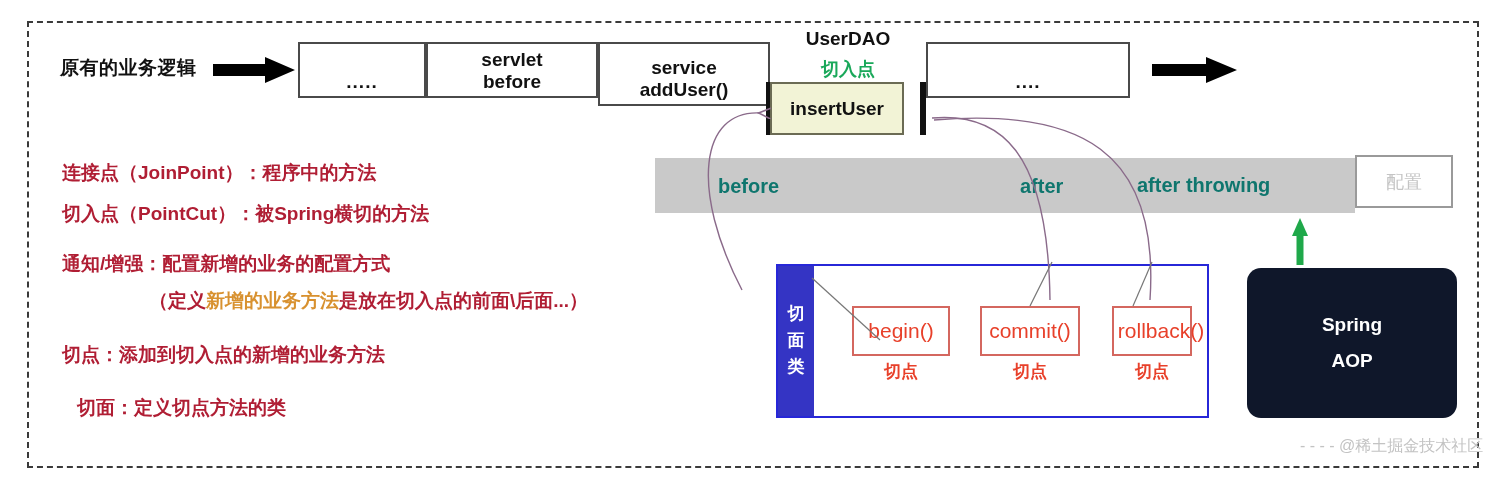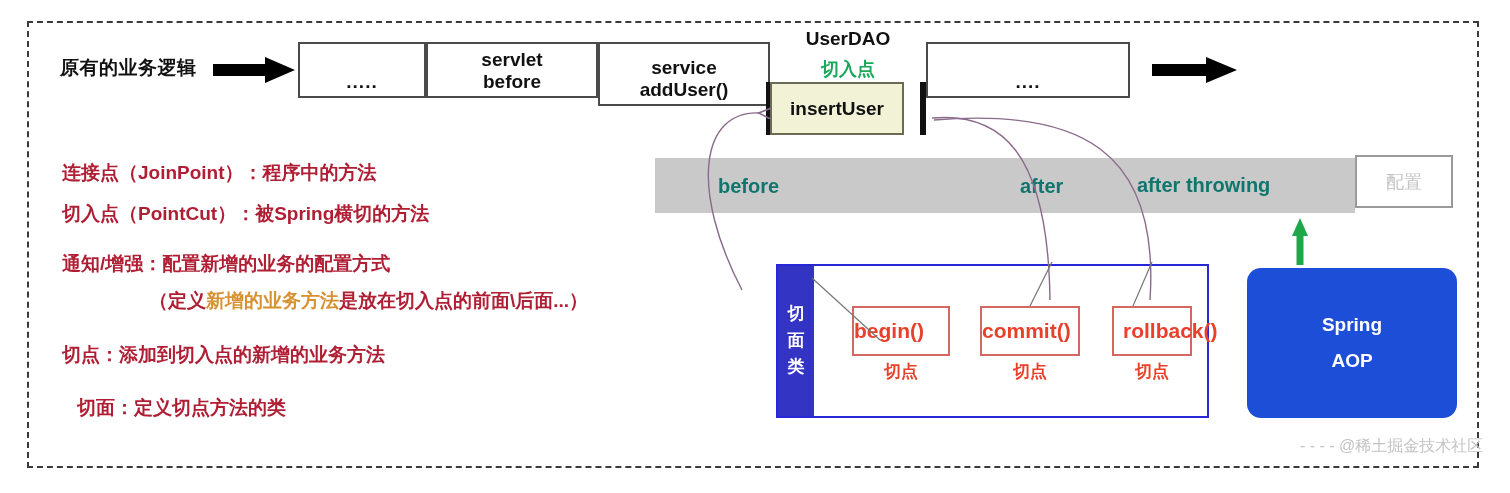--- a/index.html
+++ b/index.html
@@ -142,42 +142,42 @@
   .pointcut-cell {
     display: flex;
     flex-direction: column;
     align-items: center;
   }
   .pointcut-box {
     box-sizing: border-box;
     border: 2px solid #d4675f;
     background: #ffffff;
     height: 50px;
-    display: flex; align-items: center; 
-    font-size: 21px; font-weight: bold; color: #e8402a;
+    display: flex; align-items: center; justify-content: center;
+    font-size: 21px; font-weight: normal; color: #e8402a;
     white-space: nowrap;
   }
   .pointcut-caption {
     margin-top: 4px;
     font-size: 17px; font-weight: bold; color: #e8402a;
   }
   #pc-begin    { left: 852px; top: 306px; }
   #pc-commit   { left: 980px; top: 306px; }
   #pc-rollback { left: 1112px; top: 306px; }
   #pc-begin .pointcut-box    { width: 98px; }
   #pc-commit .pointcut-box   { width: 100px; }
   #pc-rollback .pointcut-box { width: 80px; }
   #pc-rollback .pointcut-box span { position: relative; left: 9px; }
 
   
   #spring-aop {
     left: 1247px; top: 268px;
     width: 210px; height: 150px;
     border-radius: 14px;
-    background: #1d4ed8;
+    background: #0f172a;
     color: #ffffff;
     display: flex;
     flex-direction: column;
     align-items: center;
     justify-content: center;
     font-size: 19px;
     font-weight: bold;
     line-height: 1.9;
   }
 

